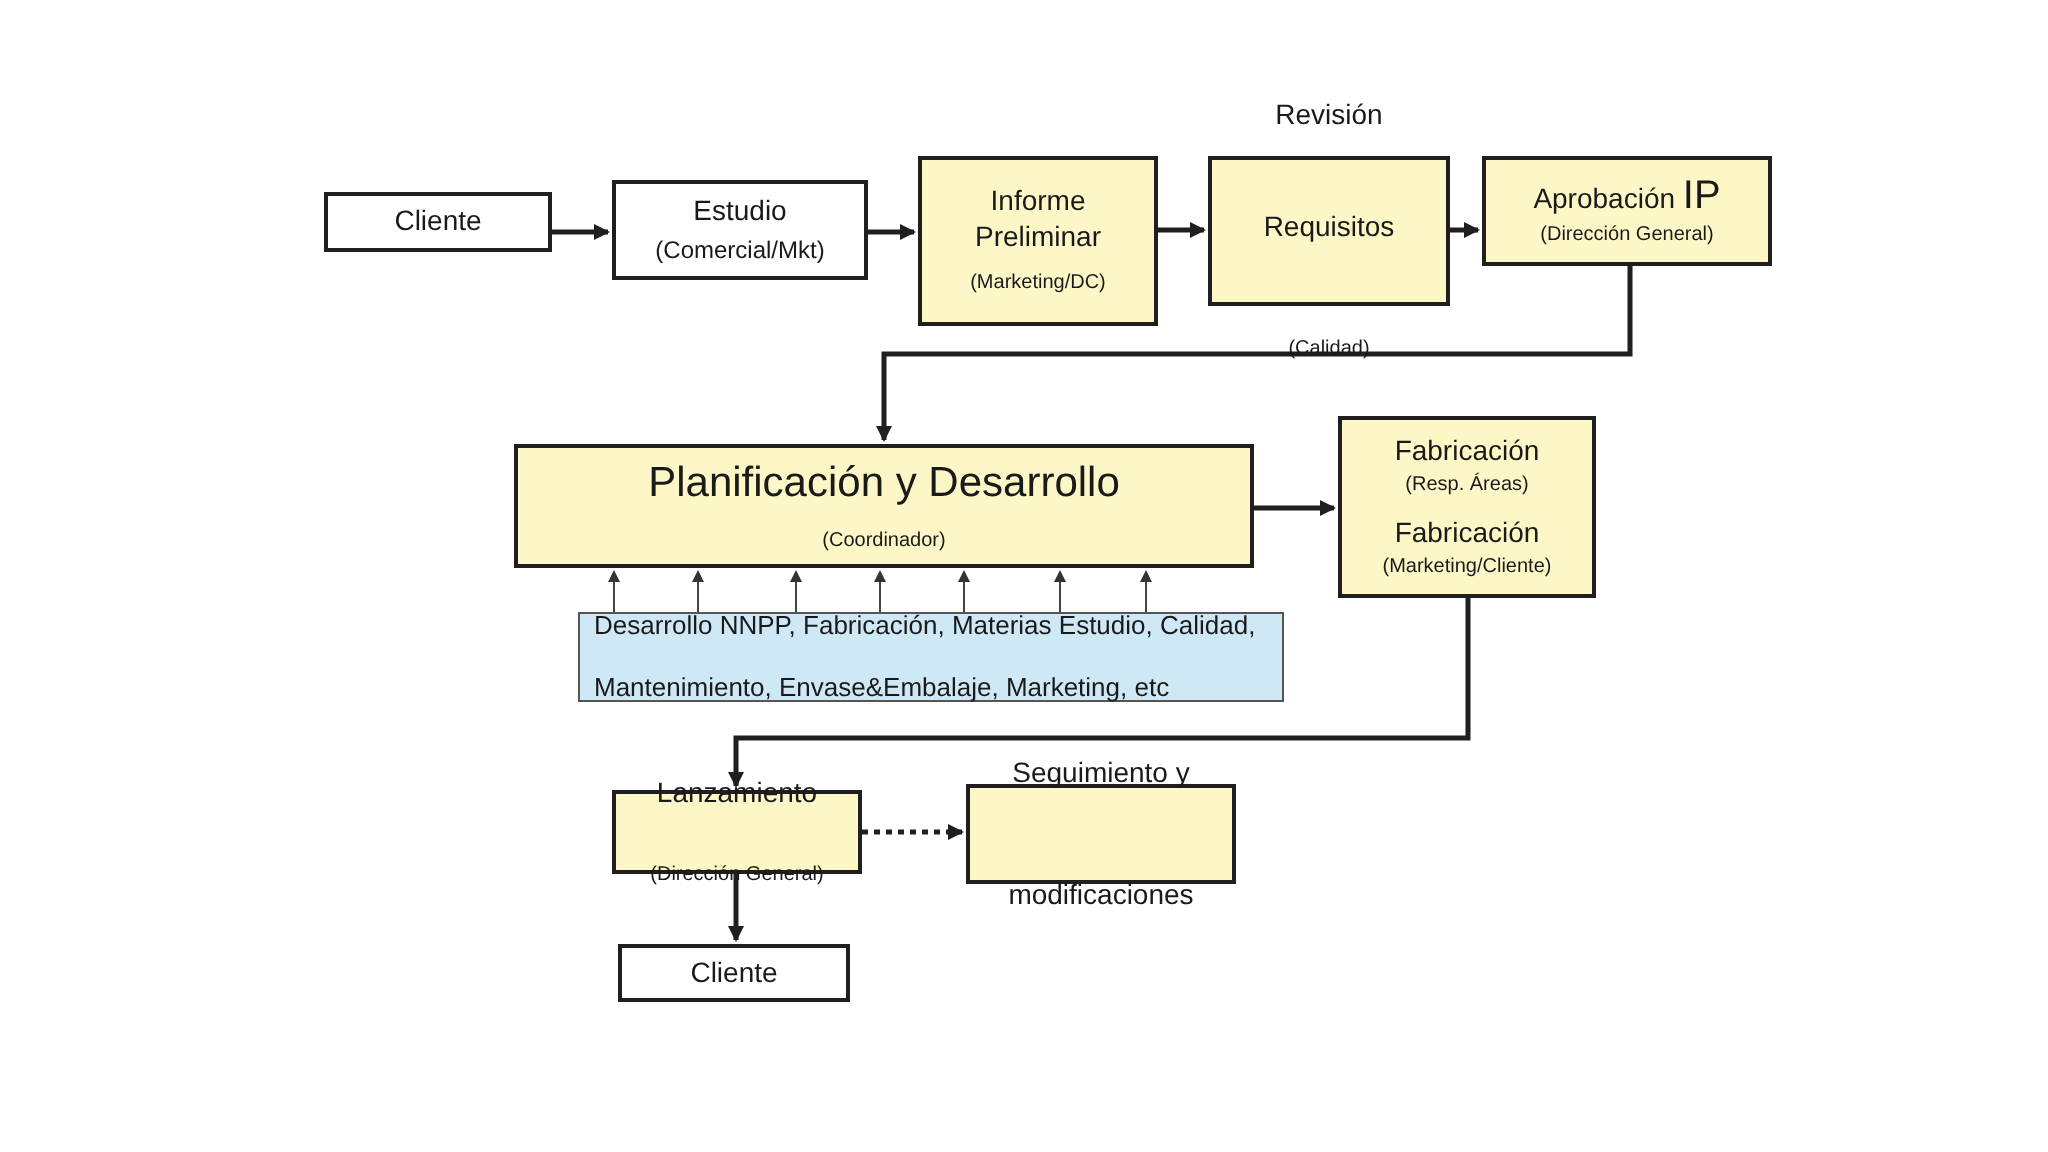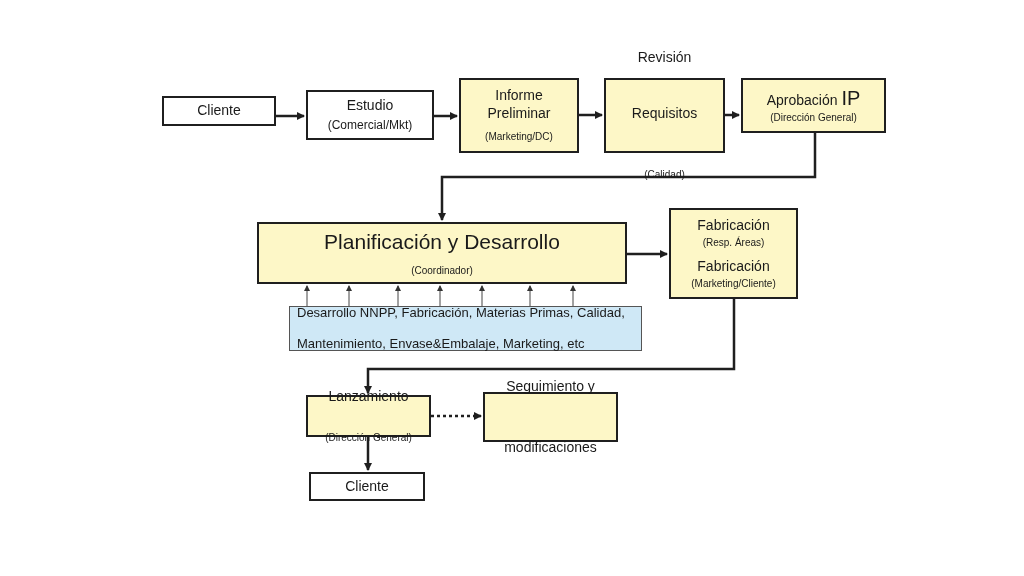--- a/index.html
+++ b/index.html
@@ -52,21 +52,21 @@
 
 <div class="box white" style="left:162px;top:96px;width:114px;height:30px;">
   <span class="bold">Cliente</span>
 </div>
 
 <div class="box white" style="left:306px;top:90px;width:128px;height:50px;">
   <span class="main">Estudio</span>
   <span style="font-size:12px;margin-top:3px;">(Comercial/Mkt)</span>
 </div>
 
-<div class="box yellow" style="left:459px;top:78px;width:120px;height:75px;">
+<div class="box yellow" style="left:459px;top:78px;width:120px;height:85px;">
   <span class="main">Informe</span>
   <span class="main">Preliminar</span>
   <span class="sub" style="margin-top:9px;">(Marketing/DC)</span>
 </div>
 
 <div class="box yellow" style="left:604px;top:78px;width:121px;height:75px;gap:38px;">
   <span class="main">Revisión</span>
   <span class="main">Requisitos</span>
   <span class="sub" style="margin-top:9px;">(Calidad)</span>
 </div>
@@ -78,21 +78,21 @@
   </span>
   <span class="sub" style="margin-top:1px;">(Dirección General)</span>
 </div>
 
 <div class="box yellow" style="left:257px;top:222px;width:370px;height:62px;">
   <span style="font-size:21px;">Planificación y Desarrollo</span>
   <span class="sub" style="margin-top:10px;">(Coordinador)</span>
 </div>
 
 <div class="box blue" style="left:289px;top:306px;width:353px;height:45px;align-items:flex-start;padding-left:7px;">
-  <span style="font-size:13px;">Desarrollo NNPP, Fabricación, Materias Primas, Calidad,</span>
+  <span style="font-size:13px;">Desarrollo NNPP, Fabricación, Materias Estudio, Calidad,</span>
   <span style="font-size:13px;margin-top:14px;">Mantenimiento, Envase&amp;Embalaje, Marketing, etc</span>
 </div>
 
 <div class="box yellow" style="left:669px;top:208px;width:129px;height:91px;">
   <span class="main">Fabricación</span>
   <span class="sub" style="margin-top:2px;">(Resp. Áreas)</span>
   <span class="main" style="margin-top:9px;">Fabricación</span>
   <span class="sub" style="margin-top:2px;">(Marketing/Cliente)</span>
 </div>
 

